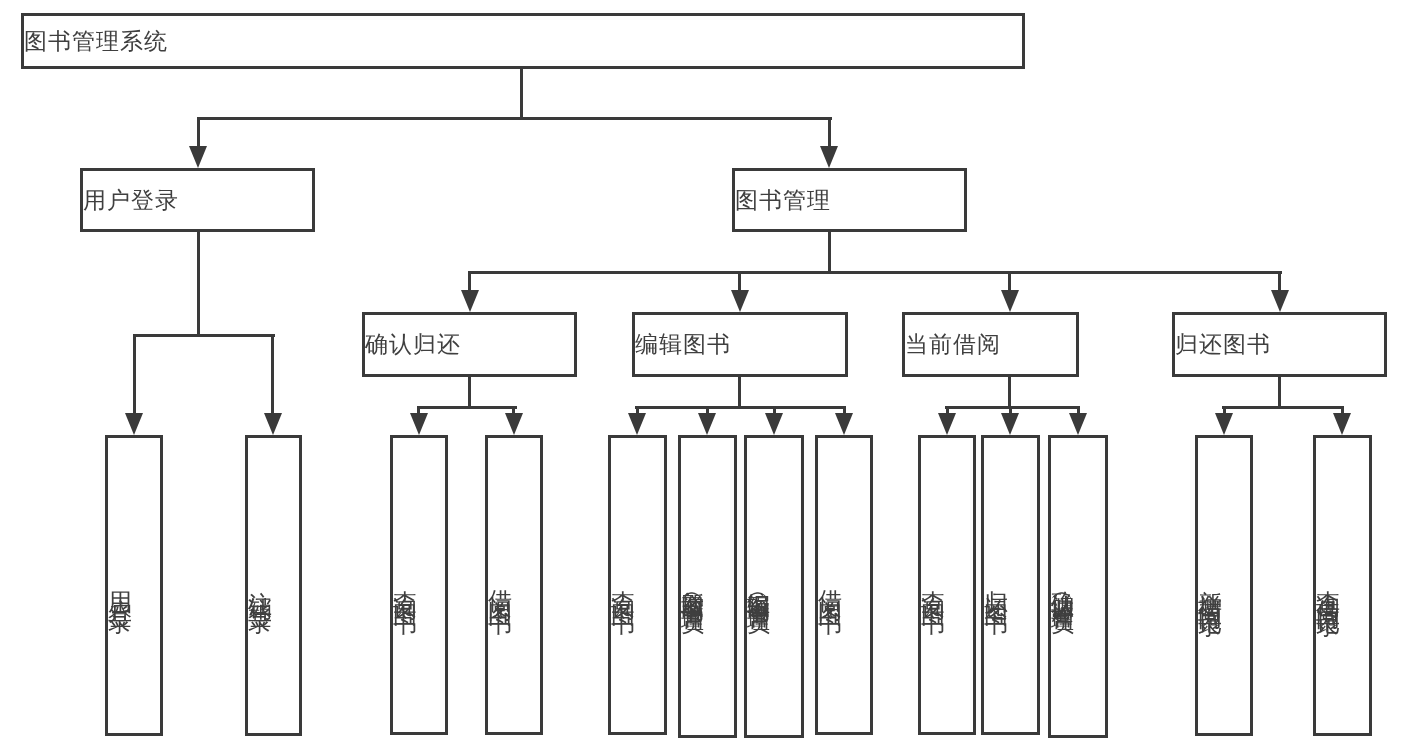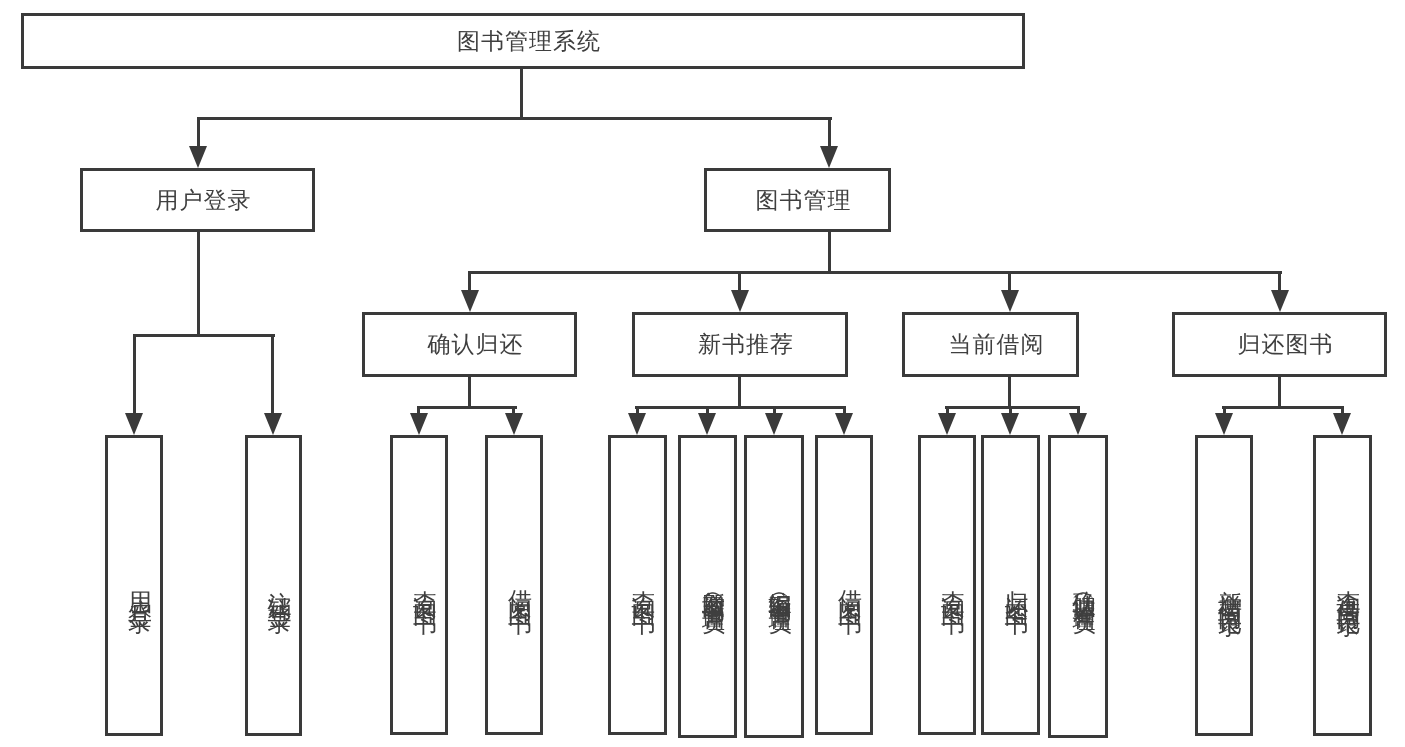--- a/index.html
+++ b/index.html
@@ -8,21 +8,21 @@
     --watermark:#b3b3b3;
     --background:#ffffff;
   }
   html,body{margin:0;padding:0;background:#fff;}
   .canvas{
     position:relative;width:1405px;height:747px;background:var(--background);
     font-family:"Liberation Sans","DejaVu Sans",sans-serif;overflow:hidden;color:var(--text);
   }
   .box{
     position:absolute;box-sizing:border-box;border:3px solid var(--line);background:#fff;
-    display:flex;align-items:center;justify-content:center;padding-left:12px;
+    display:flex;align-items:center;
   }
   .hnode{font-size:23px;letter-spacing:1px;}
   .vnode .vtext{
     writing-mode:vertical-rl;text-orientation:mixed;
     font-size:24px;letter-spacing:7px;line-height:1;
   }
   .vnode.med .vtext{letter-spacing:5px;}
   .vnode.tight .vtext{letter-spacing:3px;font-size:23px;}
   .line{position:absolute;background:var(--line);}
   .arrow{
@@ -47,21 +47,21 @@
   <div class="line" style="left:520px;top:69px;width:3px;height:49px;"></div>
   <div class="line" style="left:197px;top:117px;width:635px;height:3px;"></div>
   <div class="line" style="left:197px;top:117px;width:3px;height:32px;"></div>
   <div class="arrow" style="left:189px;top:146px;"></div>
   <div class="line" style="left:828px;top:117px;width:3px;height:32px;"></div>
   <div class="arrow" style="left:820px;top:146px;"></div>
 
   <div class="box hnode" style="left:80px;top:168px;width:235px;height:64px;">
     <span>用户登录</span>
   </div>
-  <div class="box hnode" style="left:704px;top:168px;width:187px;height:64px;">
+  <div class="box hnode" style="left:732px;top:168px;width:235px;height:64px;">
     <span>图书管理</span>
   </div>
 
   <div class="line" style="left:197px;top:232px;width:3px;height:104px;"></div>
   <div class="line" style="left:133px;top:334px;width:142px;height:3px;"></div>
   <div class="line" style="left:133px;top:334px;width:3px;height:81px;"></div>
   <div class="arrow" style="left:125px;top:413px;"></div>
   <div class="line" style="left:271px;top:334px;width:3px;height:81px;"></div>
   <div class="arrow" style="left:264px;top:413px;"></div>
 
@@ -73,21 +73,21 @@
   <div class="arrow" style="left:731px;top:290px;"></div>
   <div class="line" style="left:1008px;top:271px;width:3px;height:21px;"></div>
   <div class="arrow" style="left:1001px;top:290px;"></div>
   <div class="line" style="left:1278px;top:271px;width:3px;height:21px;"></div>
   <div class="arrow" style="left:1271px;top:290px;"></div>
 
   <div class="box hnode" style="left:362px;top:312px;width:215px;height:65px;">
     <span>确认归还</span>
   </div>
   <div class="box hnode" style="left:632px;top:312px;width:216px;height:65px;">
-    <span>新书推荐</span>
+    <span>编辑图书</span>
   </div>
   <div class="box hnode" style="left:902px;top:312px;width:177px;height:65px;">
     <span>当前借阅</span>
   </div>
   <div class="box hnode" style="left:1172px;top:312px;width:215px;height:65px;">
     <span>归还图书</span>
   </div>
 
   <div class="line" style="left:468px;top:377px;width:3px;height:31px;"></div>
   <div class="line" style="left:417px;top:406px;width:100px;height:3px;"></div>

